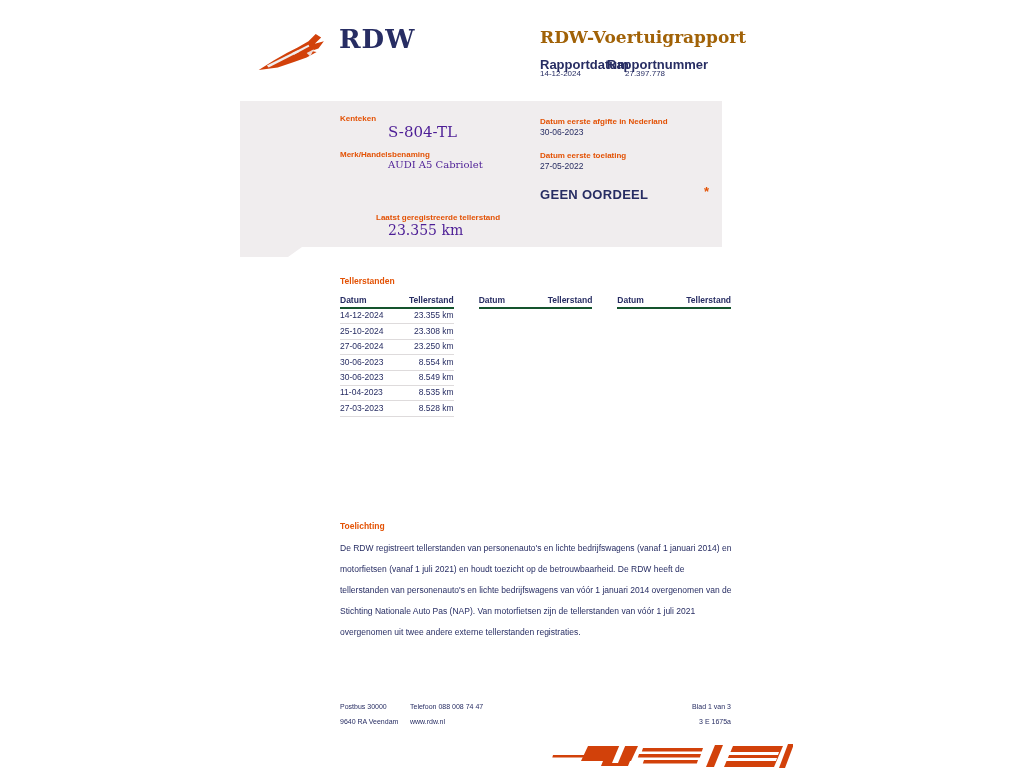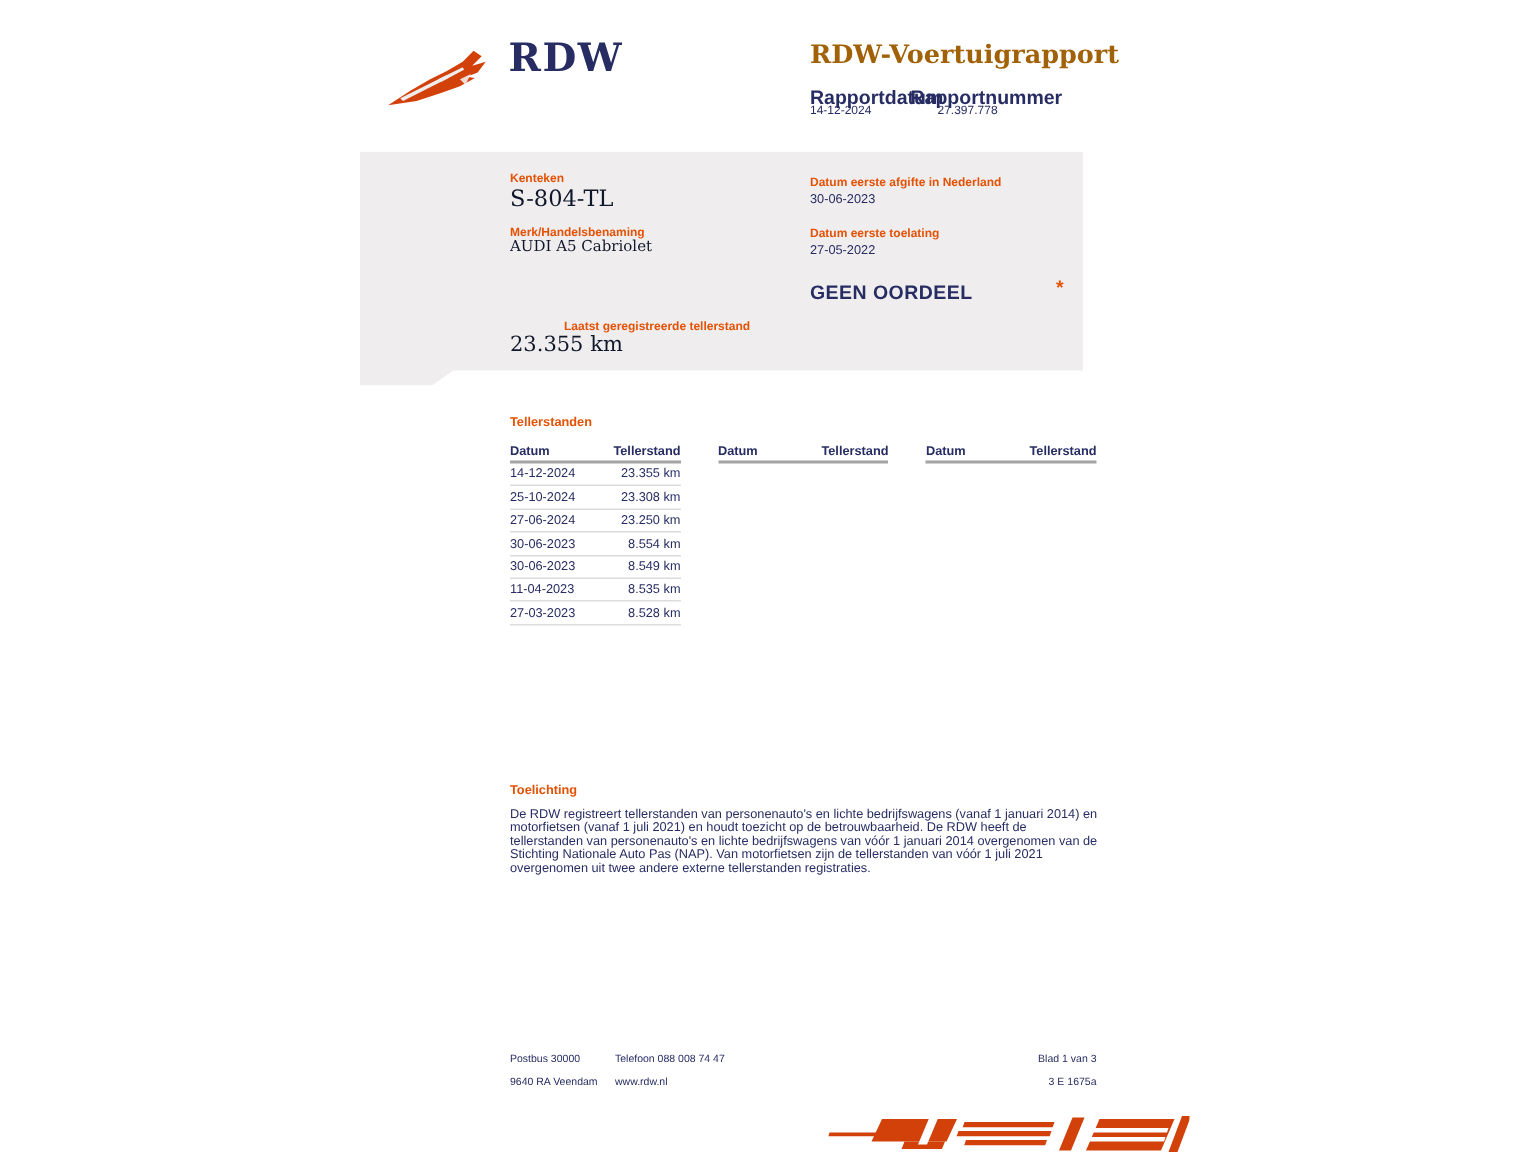--- a/index.html
+++ b/index.html
@@ -22,43 +22,43 @@
   }
   .meta-label { font-size:13px; font-weight:700; color:#272D63; }
   .meta-value { font-size:8px; color:#272D63; }
 
   
   .vbox {
     left:240px; top:101px; width:482px; height:156px; background:#F0EDEE;
     clip-path: polygon(0 0, 482px 0, 482px 146px, 62px 146px, 48px 156px, 0 156px);
   }
   .flabel { font-size:8px; font-weight:700; color:#E35205; }
-  .fvalue-serif { font-family:"DejaVu Serif", serif; color:#0f172a; }
+  .fvalue-serif { font-family:"DejaVu Serif", serif; color:#4c1d95;margin-left:48px; }
   .fvalue-sans { font-size:8.5px; color:#272D63; }
   .verdict-inline { font-size:13px; font-weight:700; color:#272D63; letter-spacing:0.3px; }
   .star { color:#E35205; font-weight:700; font-size:13px; }
 
   
   .table-wrap { left:340px; top:276px; width:391px; }
   .sec-title { font-size:8.5px; font-weight:700; color:#E35205; }
   .tgroups { display:flex; gap:25px; margin-top:9px; }
   .tgroup { flex:1; }
   .thead {
     display:flex; justify-content:space-between; font-size:8.5px; font-weight:700;
-    color:#272D63; padding-bottom:2px; border-bottom:2px solid #a3a3a3;
+    color:#272D63; padding-bottom:2px; border-bottom:2px solid #14532d;
   }
   .trow {
     display:flex; justify-content:space-between; align-items:flex-end;
     height:15.4px; padding-bottom:3px; border-bottom:1px solid #DEDBDC;
     font-size:8.5px; color:#272D63;
   }
 
   
   .toelichting { left:340px; top:521px; width:393px; }
-  .body-text { margin-top:7px; font-size:8.5px; line-height:9px; color:#272D63; }
+  .body-text { margin-top:7px; font-size:8.5px; line-height:21px; color:#272D63; }
   .verdict-sec { left:340px; top:601px; width:393px; }
   .verdict-head { font-size:11px; font-weight:700; color:#272D63; letter-spacing:0.3px; }
   .verdict-head .star { font-size:11px; }
   .body-text-orange { margin-top:5px; font-size:8.5px; line-height:13.7px; color:#E8703F; }
 
   
   .ft { font-size:7px; color:#272D63; line-height:15px; }
   .ft-col1 { left:340px; top:699px; }
   .ft-col2 { left:410px; top:699px; }
   .ft-right { left:601px; top:699px; width:130px; text-align:right; }

